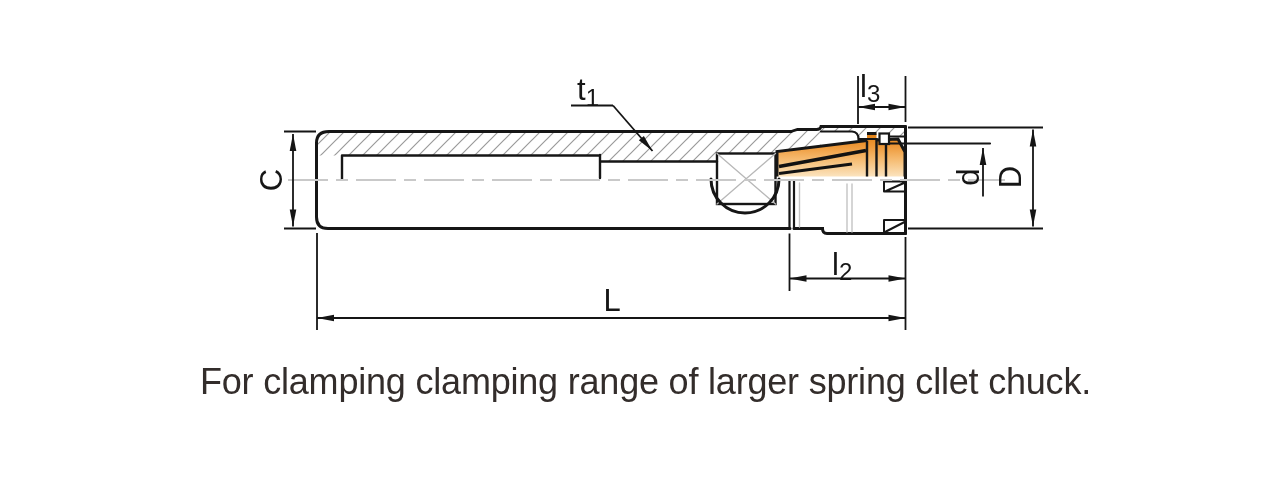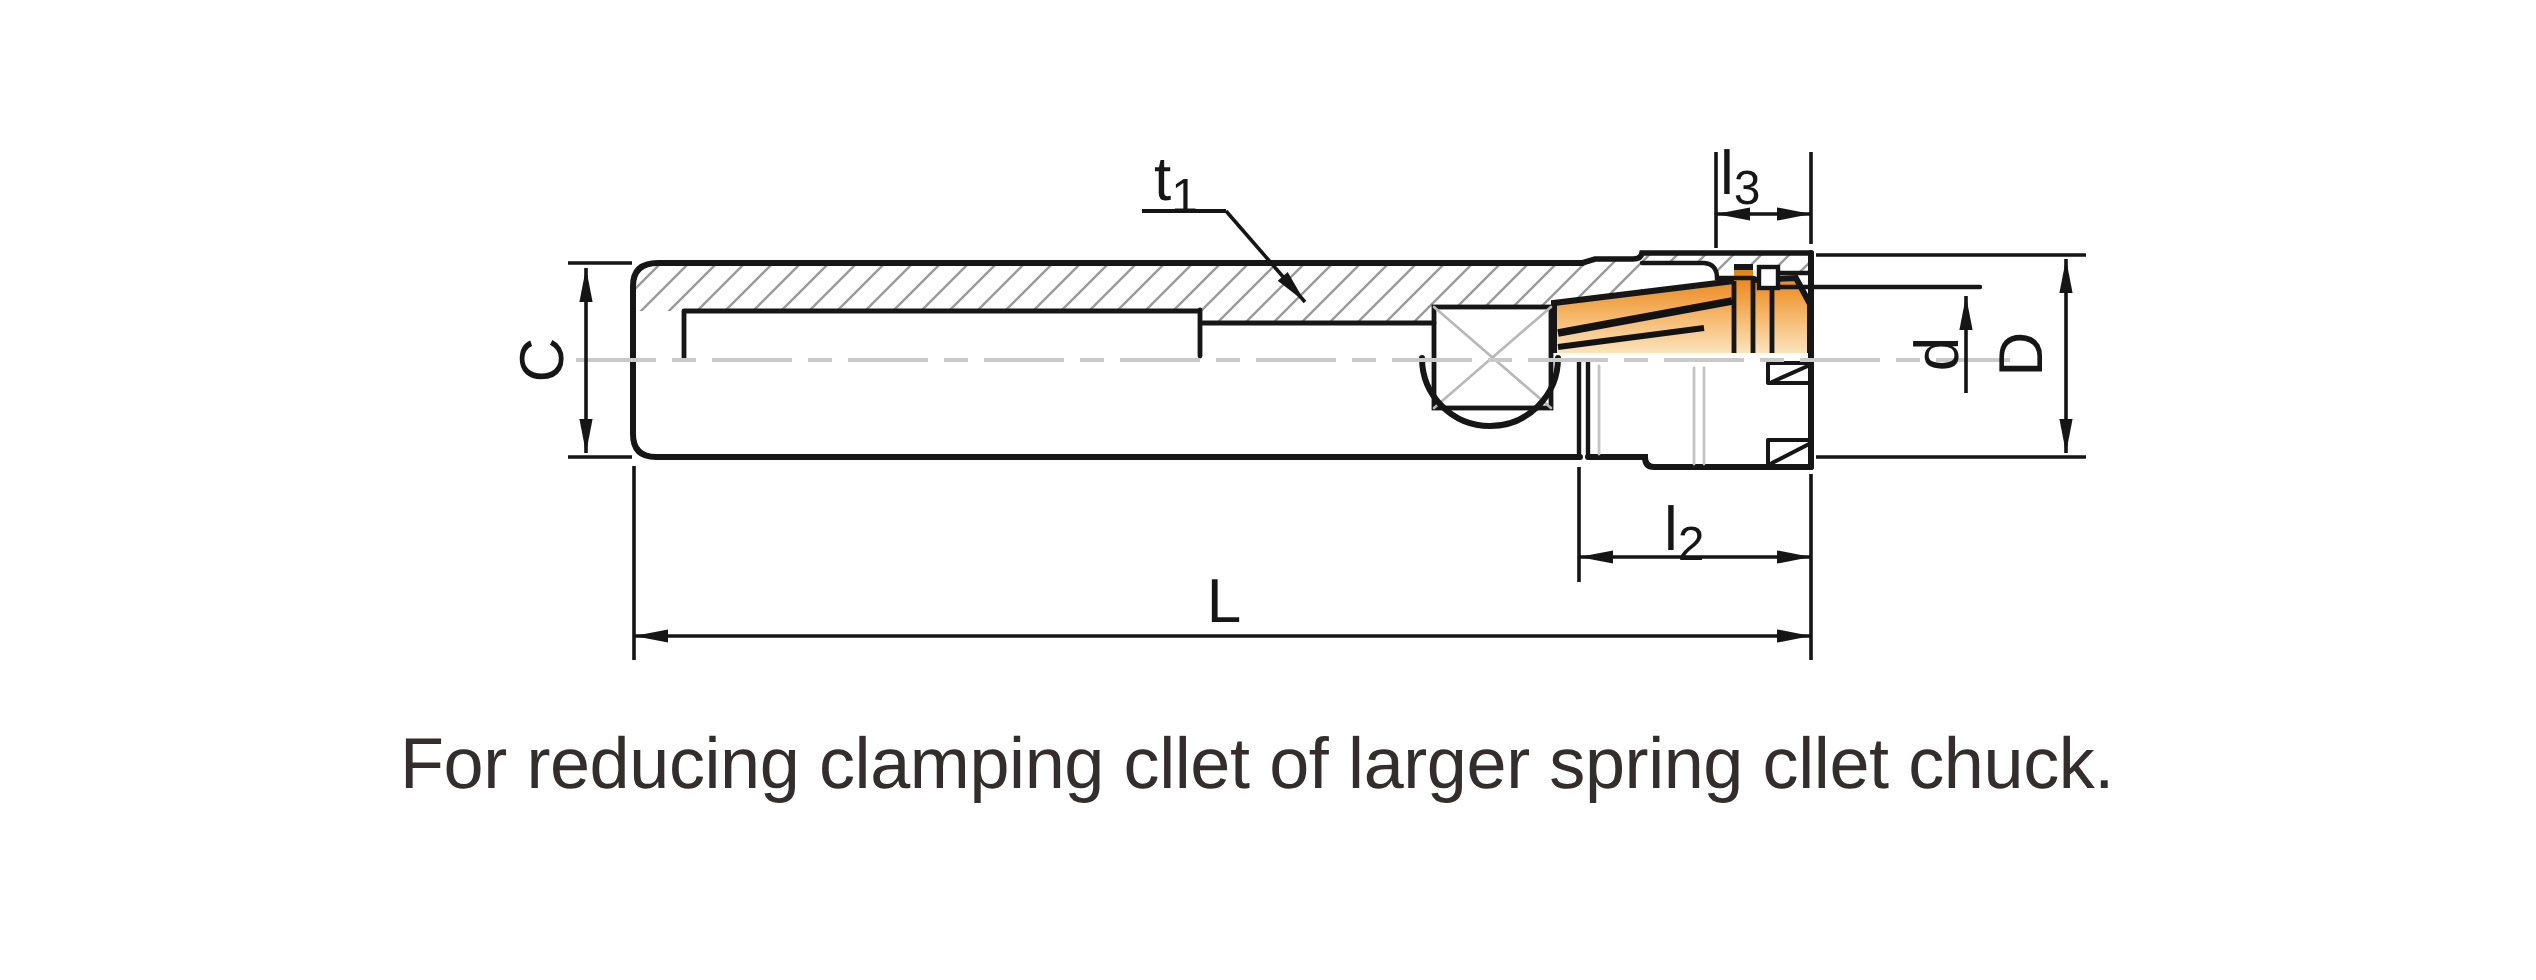--- a/index.html
+++ b/index.html
@@ -103,15 +103,15 @@
 
     <g>
       <path d="M317,233 V330 M905.5,237 V330"></path>
       <path d="M317,318 H905.5" marker-start="url(#ar)" marker-end="url(#ar)"></path>
       <text class="dim-text" stroke="none" x="612" y="311" text-anchor="middle">L</text>
     </g>
 
   </g>
 </svg>
 
-<div class="caption">For reducing clamping cllet of larger spring cllet chuck.</div>
+<div class="caption">For clamping clamping range of larger spring cllet chuck.</div>
 
 </div>
 
 </body></html>

